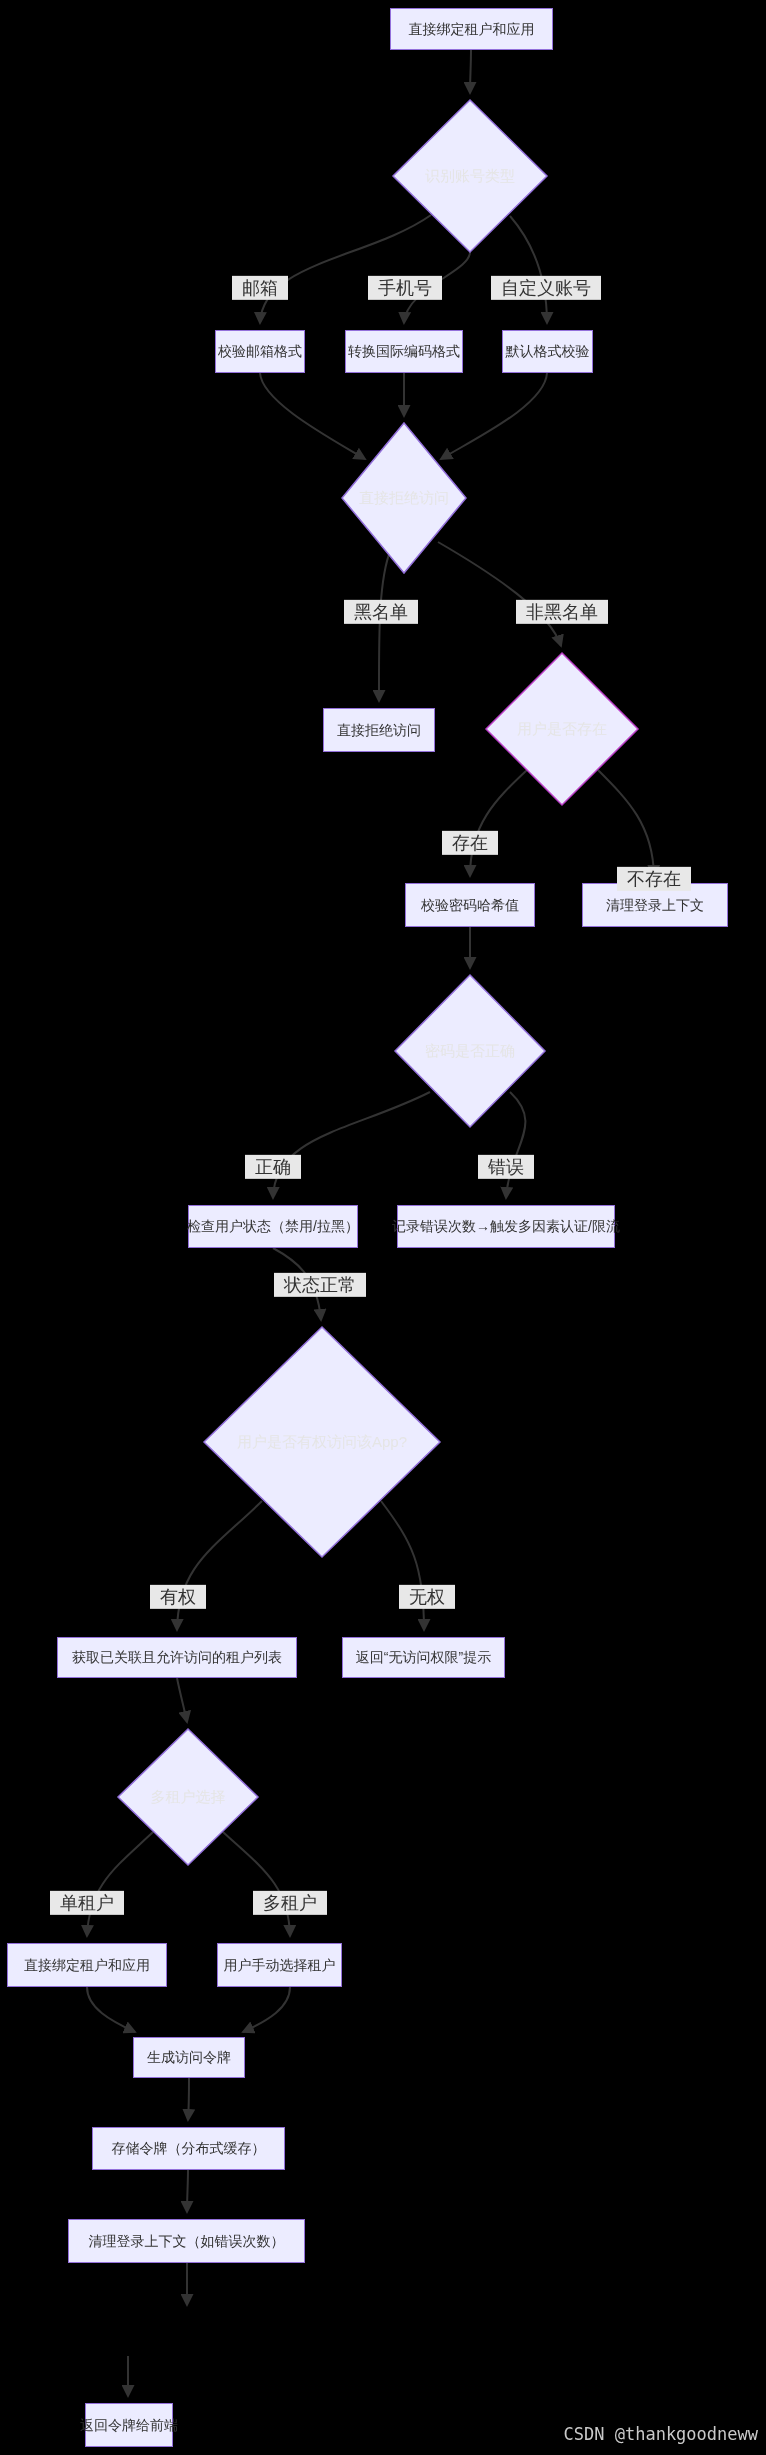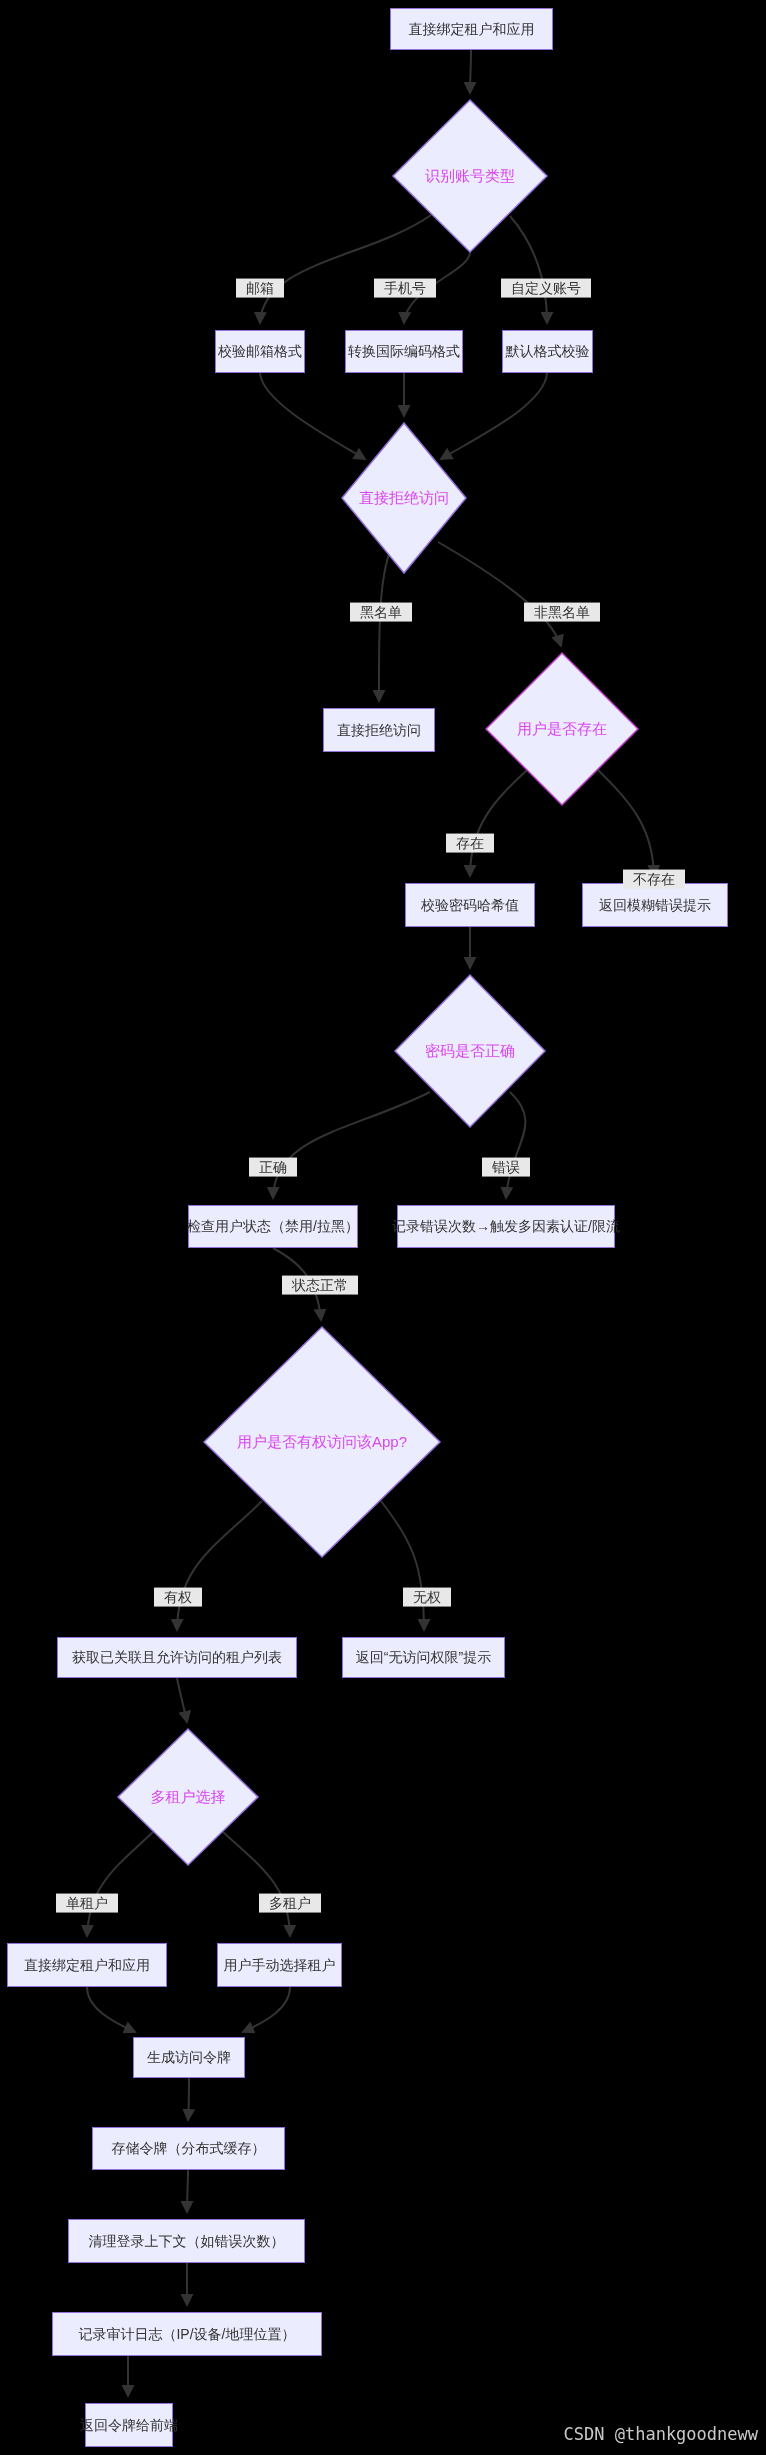--- a/index.html
+++ b/index.html
@@ -15,27 +15,27 @@
     position:absolute;z-index:2;
     display:flex;align-items:center;justify-content:center;
     background:#ECECFF;border:1.5px solid #9370DB;
     box-sizing:border-box;
     color:#333;font-size:14px;white-space:nowrap;
     line-height:1.2;
   }
   .dlabel{
     position:absolute;z-index:3;
     transform:translate(-50%,-50%);
-    color:#d946ef;font-size:15px;white-space:nowrap;
+    color:#e5e5e5;font-size:15px;white-space:nowrap;
   }
   .elabel{
     position:absolute;z-index:4;
     transform:translate(-50%,-50%);
     background:#e8e8e8;color:#333;
-    font-size:14px;white-space:nowrap;
+    font-size:18px;white-space:nowrap;
     padding:0 10px;line-height:1.35;
   }
   .watermark{
     position:absolute;z-index:5;
     right:8px;top:2424px;
     color:#c9c9c9;font-size:17px;
     font-family:"DejaVu Sans Mono","Liberation Mono",monospace;
   }
 </style>
 </head>
@@ -88,31 +88,30 @@
       <polygon points="188,1729 258,1797 188,1865 118,1797"></polygon>
     </g>
   </svg>
 
   <div class="node" style="left:390px;top:8px;width:163px;height:42px">直接绑定租户和应用</div>
   <div class="node" style="left:215px;top:330px;width:90px;height:43px">校验邮箱格式</div>
   <div class="node" style="left:345px;top:330px;width:118px;height:43px">转换国际编码格式</div>
   <div class="node" style="left:502px;top:330px;width:91px;height:43px">默认格式校验</div>
   <div class="node" style="left:323px;top:708px;width:112px;height:44px">直接拒绝访问</div>
   <div class="node" style="left:405px;top:883px;width:130px;height:44px">校验密码哈希值</div>
-  <div class="node" style="left:582px;top:883px;width:146px;height:44px">返回模糊错误提示</div>
+  <div class="node" style="left:582px;top:883px;width:146px;height:44px">清理登录上下文</div>
   <div class="node" style="left:188px;top:1205px;width:170px;height:43px">检查用户状态（禁用/拉黑）</div>
   <div class="node" style="left:397px;top:1205px;width:218px;height:43px">记录错误次数→触发多因素认证/限流</div>
   <div class="node" style="left:57px;top:1637px;width:240px;height:41px">获取已关联且允许访问的租户列表</div>
   <div class="node" style="left:342px;top:1637px;width:163px;height:41px">返回“无访问权限”提示</div>
   <div class="node" style="left:7px;top:1943px;width:160px;height:44px">直接绑定租户和应用</div>
   <div class="node" style="left:217px;top:1943px;width:125px;height:44px">用户手动选择租户</div>
   <div class="node" style="left:133px;top:2037px;width:112px;height:41px">生成访问令牌</div>
   <div class="node" style="left:92px;top:2127px;width:193px;height:43px">存储令牌（分布式缓存）</div>
   <div class="node" style="left:68px;top:2219px;width:237px;height:44px">清理登录上下文（如错误次数）</div>
-  <div class="node" style="left:52px;top:2312px;width:270px;height:44px">记录审计日志（IP/设备/地理位置）</div>
   <div class="node" style="left:85px;top:2403px;width:88px;height:44px">返回令牌给前端</div>
 
   <div class="dlabel" style="left:470px;top:176px">识别账号类型</div>
   <div class="dlabel" style="left:404px;top:498px">直接拒绝访问</div>
   <div class="dlabel" style="left:562px;top:729px">用户是否存在</div>
   <div class="dlabel" style="left:470px;top:1051px">密码是否正确</div>
   <div class="dlabel" style="left:322px;top:1442px">用户是否有权访问该App?</div>
   <div class="dlabel" style="left:188px;top:1797px">多租户选择</div>
 
   <span class="elabel" style="left:260px;top:288px">邮箱</span>

